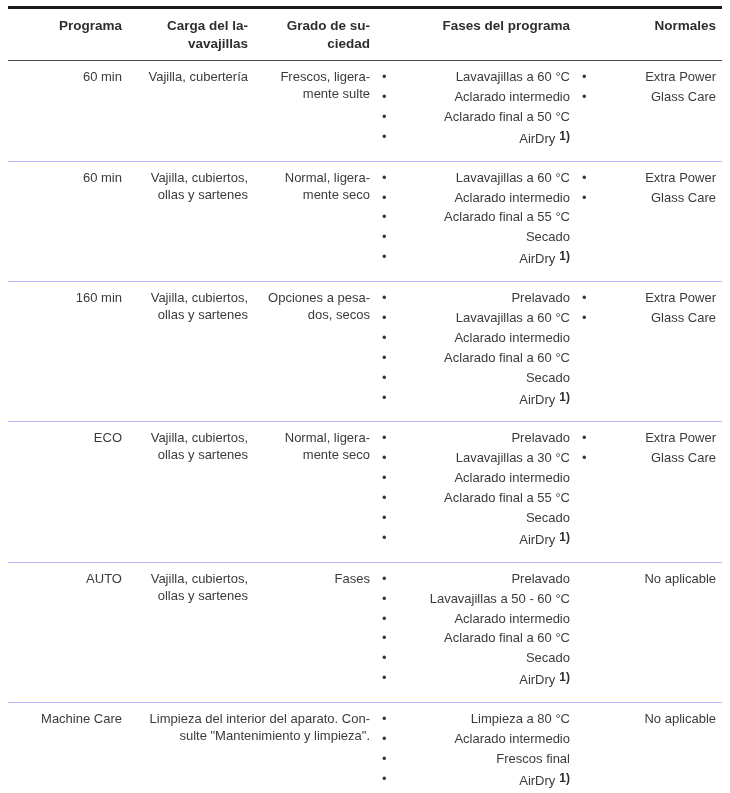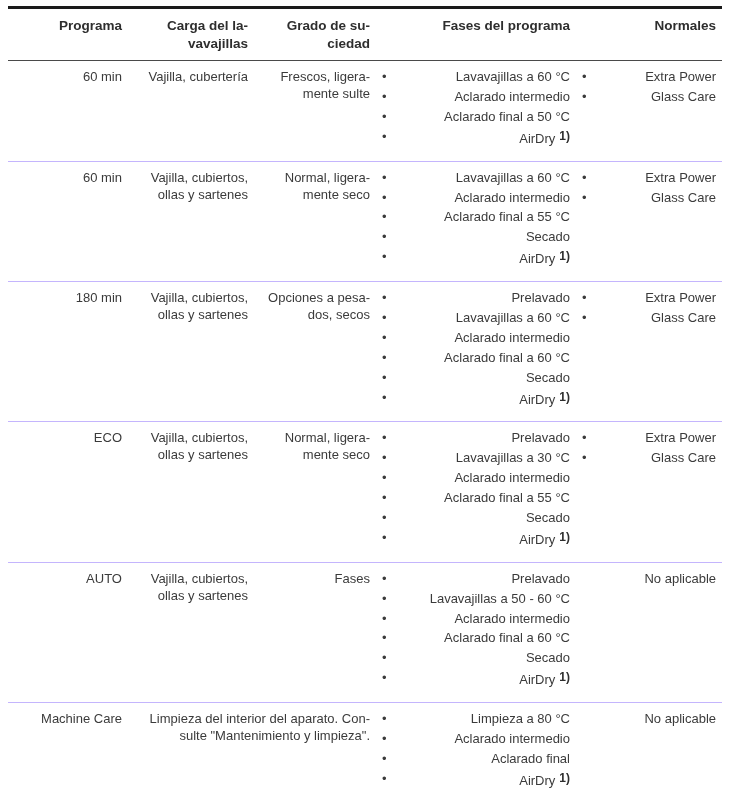--- a/index.html
+++ b/index.html
@@ -136,21 +136,21 @@
         </td>
         <td>
           <ul class="blist">
             <li><span>Extra Power</span></li>
             <li><span>Glass Care</span></li>
           </ul>
         </td>
       </tr>
 
       <tr>
-        <td>180 min</td>
+        <td>160 min</td>
         <td class="prewrap">Vajilla, cubiertos,
 ollas y sartenes</td>
         <td class="prewrap">Opciones a pesa-
 dos, secos</td>
         <td>
           <ul class="blist">
             <li><span>Prelavado</span></li>
             <li><span>Lavavajillas a 60 °C</span></li>
             <li><span>Aclarado intermedio</span></li>
             <li><span>Aclarado final a 60 °C</span></li>
@@ -211,21 +211,21 @@
       </tr>
 
       <tr>
         <td>Machine Care</td>
         <td class="prewrap" colspan="2">Limpieza del interior del aparato. Con-
 sulte "Mantenimiento y limpieza".</td>
         <td>
           <ul class="blist">
             <li><span>Limpieza a 80 °C</span></li>
             <li><span>Aclarado intermedio</span></li>
-            <li><span>Aclarado final</span></li>
+            <li><span>Frescos final</span></li>
             <li class="airdry"><span>AirDry</span><span class="fnref">1)</span></li>
           </ul>
         </td>
         <td>
           <div class="plainopt">No aplicable</div>
         </td>
       </tr>
 
     </tbody>
   </table>

